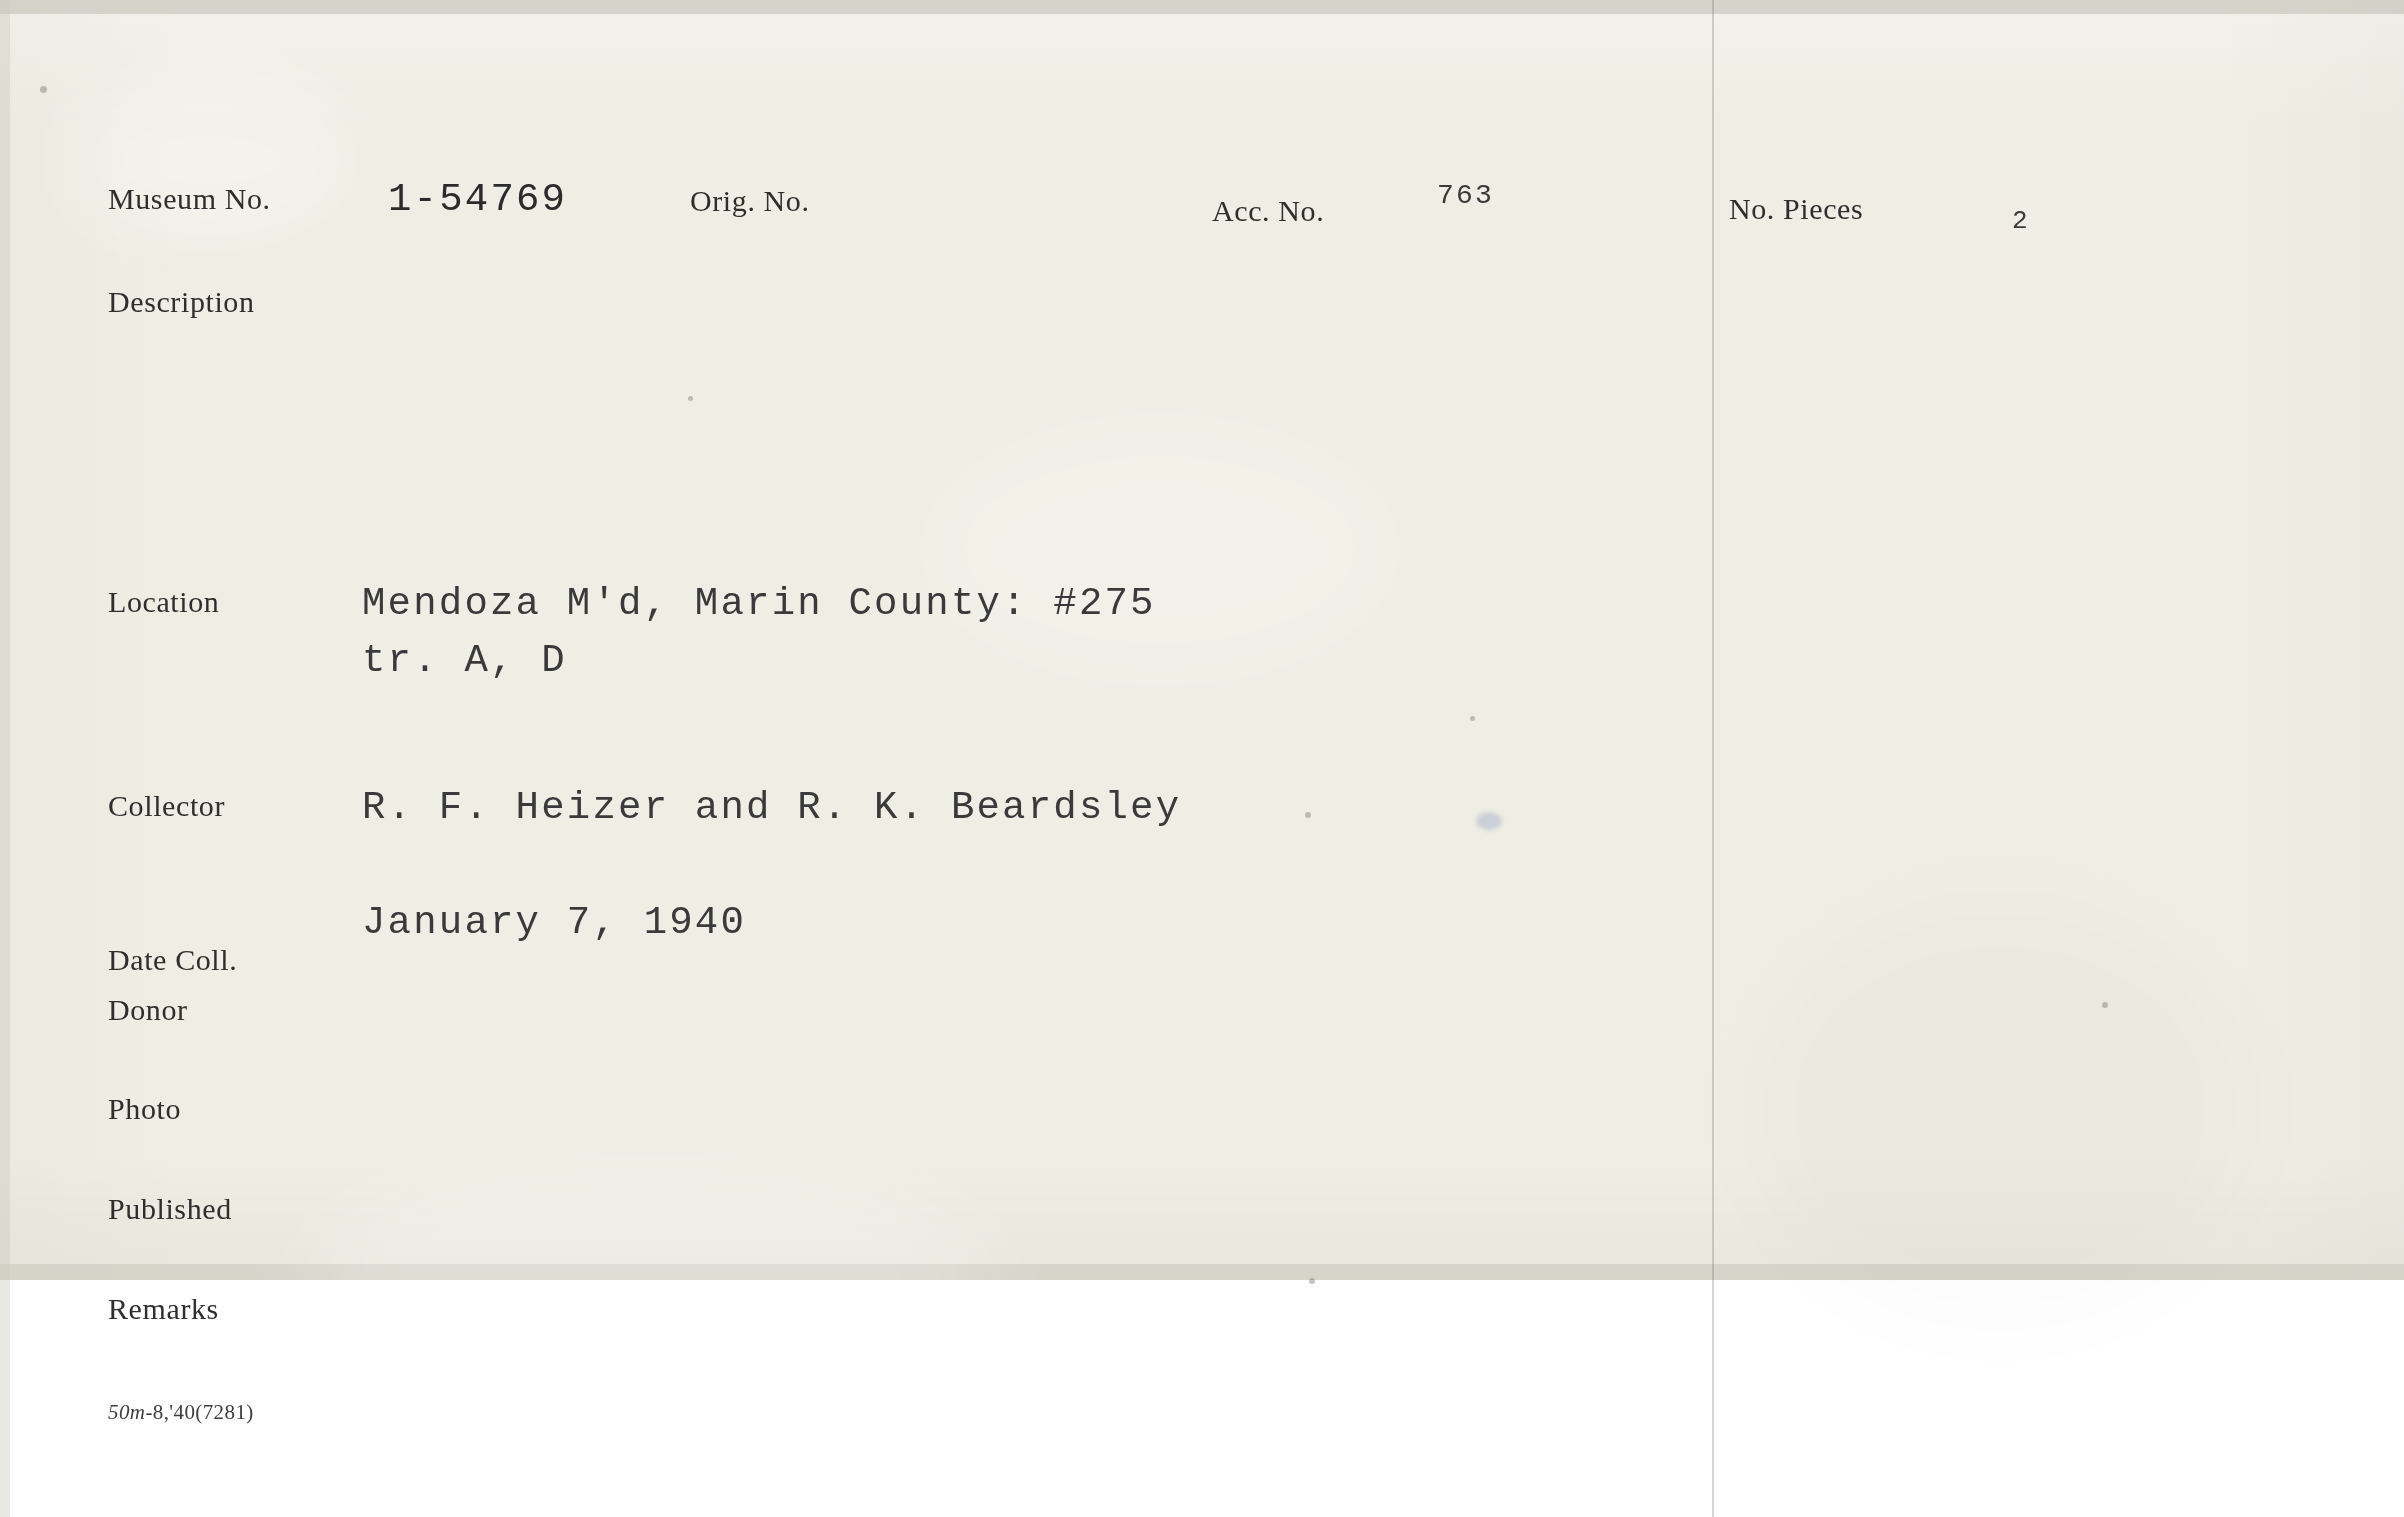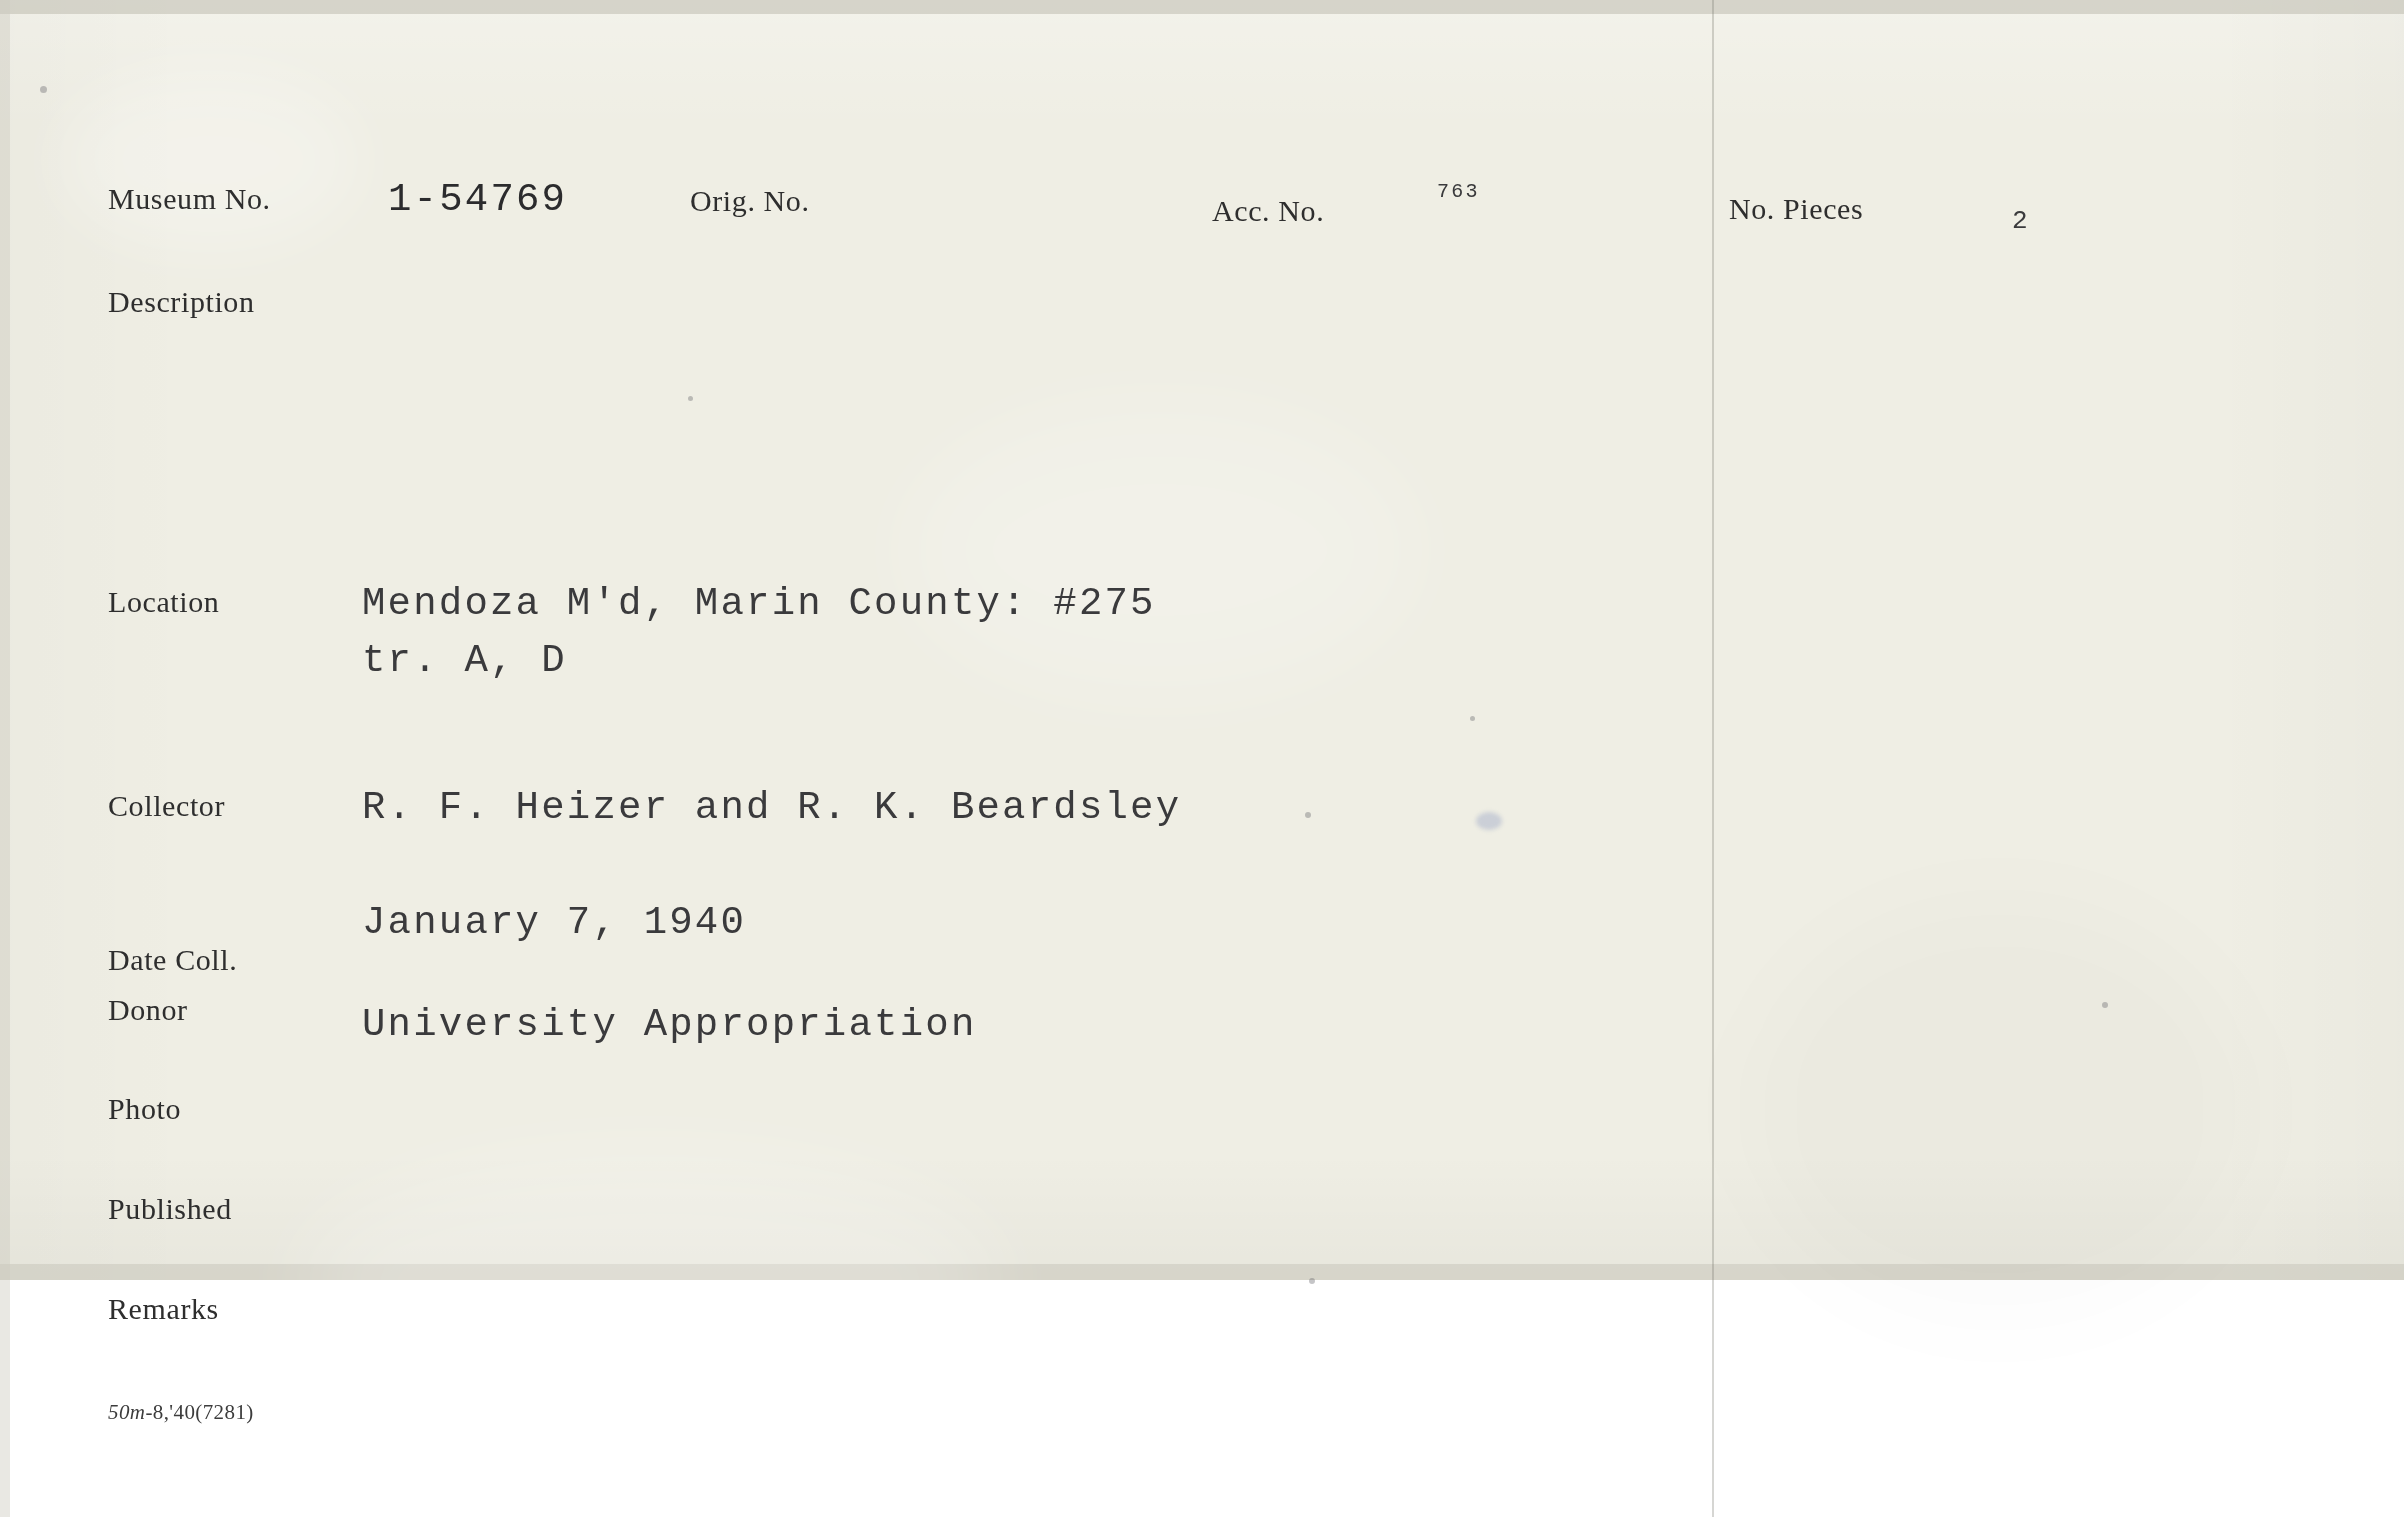--- a/index.html
+++ b/index.html
@@ -135,39 +135,38 @@
   <div class="speck" style="left:688px; top:396px; width:5px; height:5px;"></div>
   <div class="bluesmudge" style="left:1476px; top:812px;"></div>
 
   <div class="label" style="left:108px; top:182px;">Museum No.</div>
   <div class="typed bold" style="left:388px; top:178px;">1-54769</div>
 
   <div class="label" style="left:690px; top:184px;">Orig. No.</div>
   <div class="typed" style="left:960px; top:180px;"></div>
 
   <div class="label" style="left:1212px; top:194px;">Acc. No.</div>
-  <div class="typed" style="left:1437px; top:180px; font-size:20px;">763</div>
+  <div class="typed" style="left:1437px; top:180px; font-size:28px;">763</div>
 
   <div class="label" style="left:1729px; top:192px;">No. Pieces</div>
   <div class="typed" style="left:2012px; top:206px; font-size:26px;">2</div>
 
   <div class="label" style="left:108px; top:285px;">Description</div>
 
   <div class="label" style="left:108px; top:585px;">Location</div>
   <div class="typed" style="left:362px; top:582px;text-align:center;">Mendoza M'd, Marin County:  #275</div>
   <div class="typed" style="left:362px; top:639px;">tr. A, D</div>
 
   <div class="label" style="left:108px; top:789px;">Collector</div>
   <div class="typed" style="left:362px; top:786px;">R. F. Heizer and R. K. Beardsley</div>
 
   <div class="label" style="left:108px; top:943px;">Date Coll.</div>
   <div class="typed" style="left:362px; top:901px;">January 7, 1940</div>
 
   <div class="label" style="left:108px; top:993px;">Donor</div>
-  <div class="typed" style="left:362px; top:1003px;">University Appropriation</div>
 
   <div class="label" style="left:108px; top:1092px;">Photo</div>
   <div class="typed" style="left:362px; top:1089px;"></div>
 
   <div class="label" style="left:108px; top:1192px;">Published</div>
   <div class="typed" style="left:362px; top:1189px;"></div>
 
   <div class="label" style="left:108px; top:1292px;">Remarks</div>
   <div class="typed" style="left:362px; top:1289px;"></div>
 

